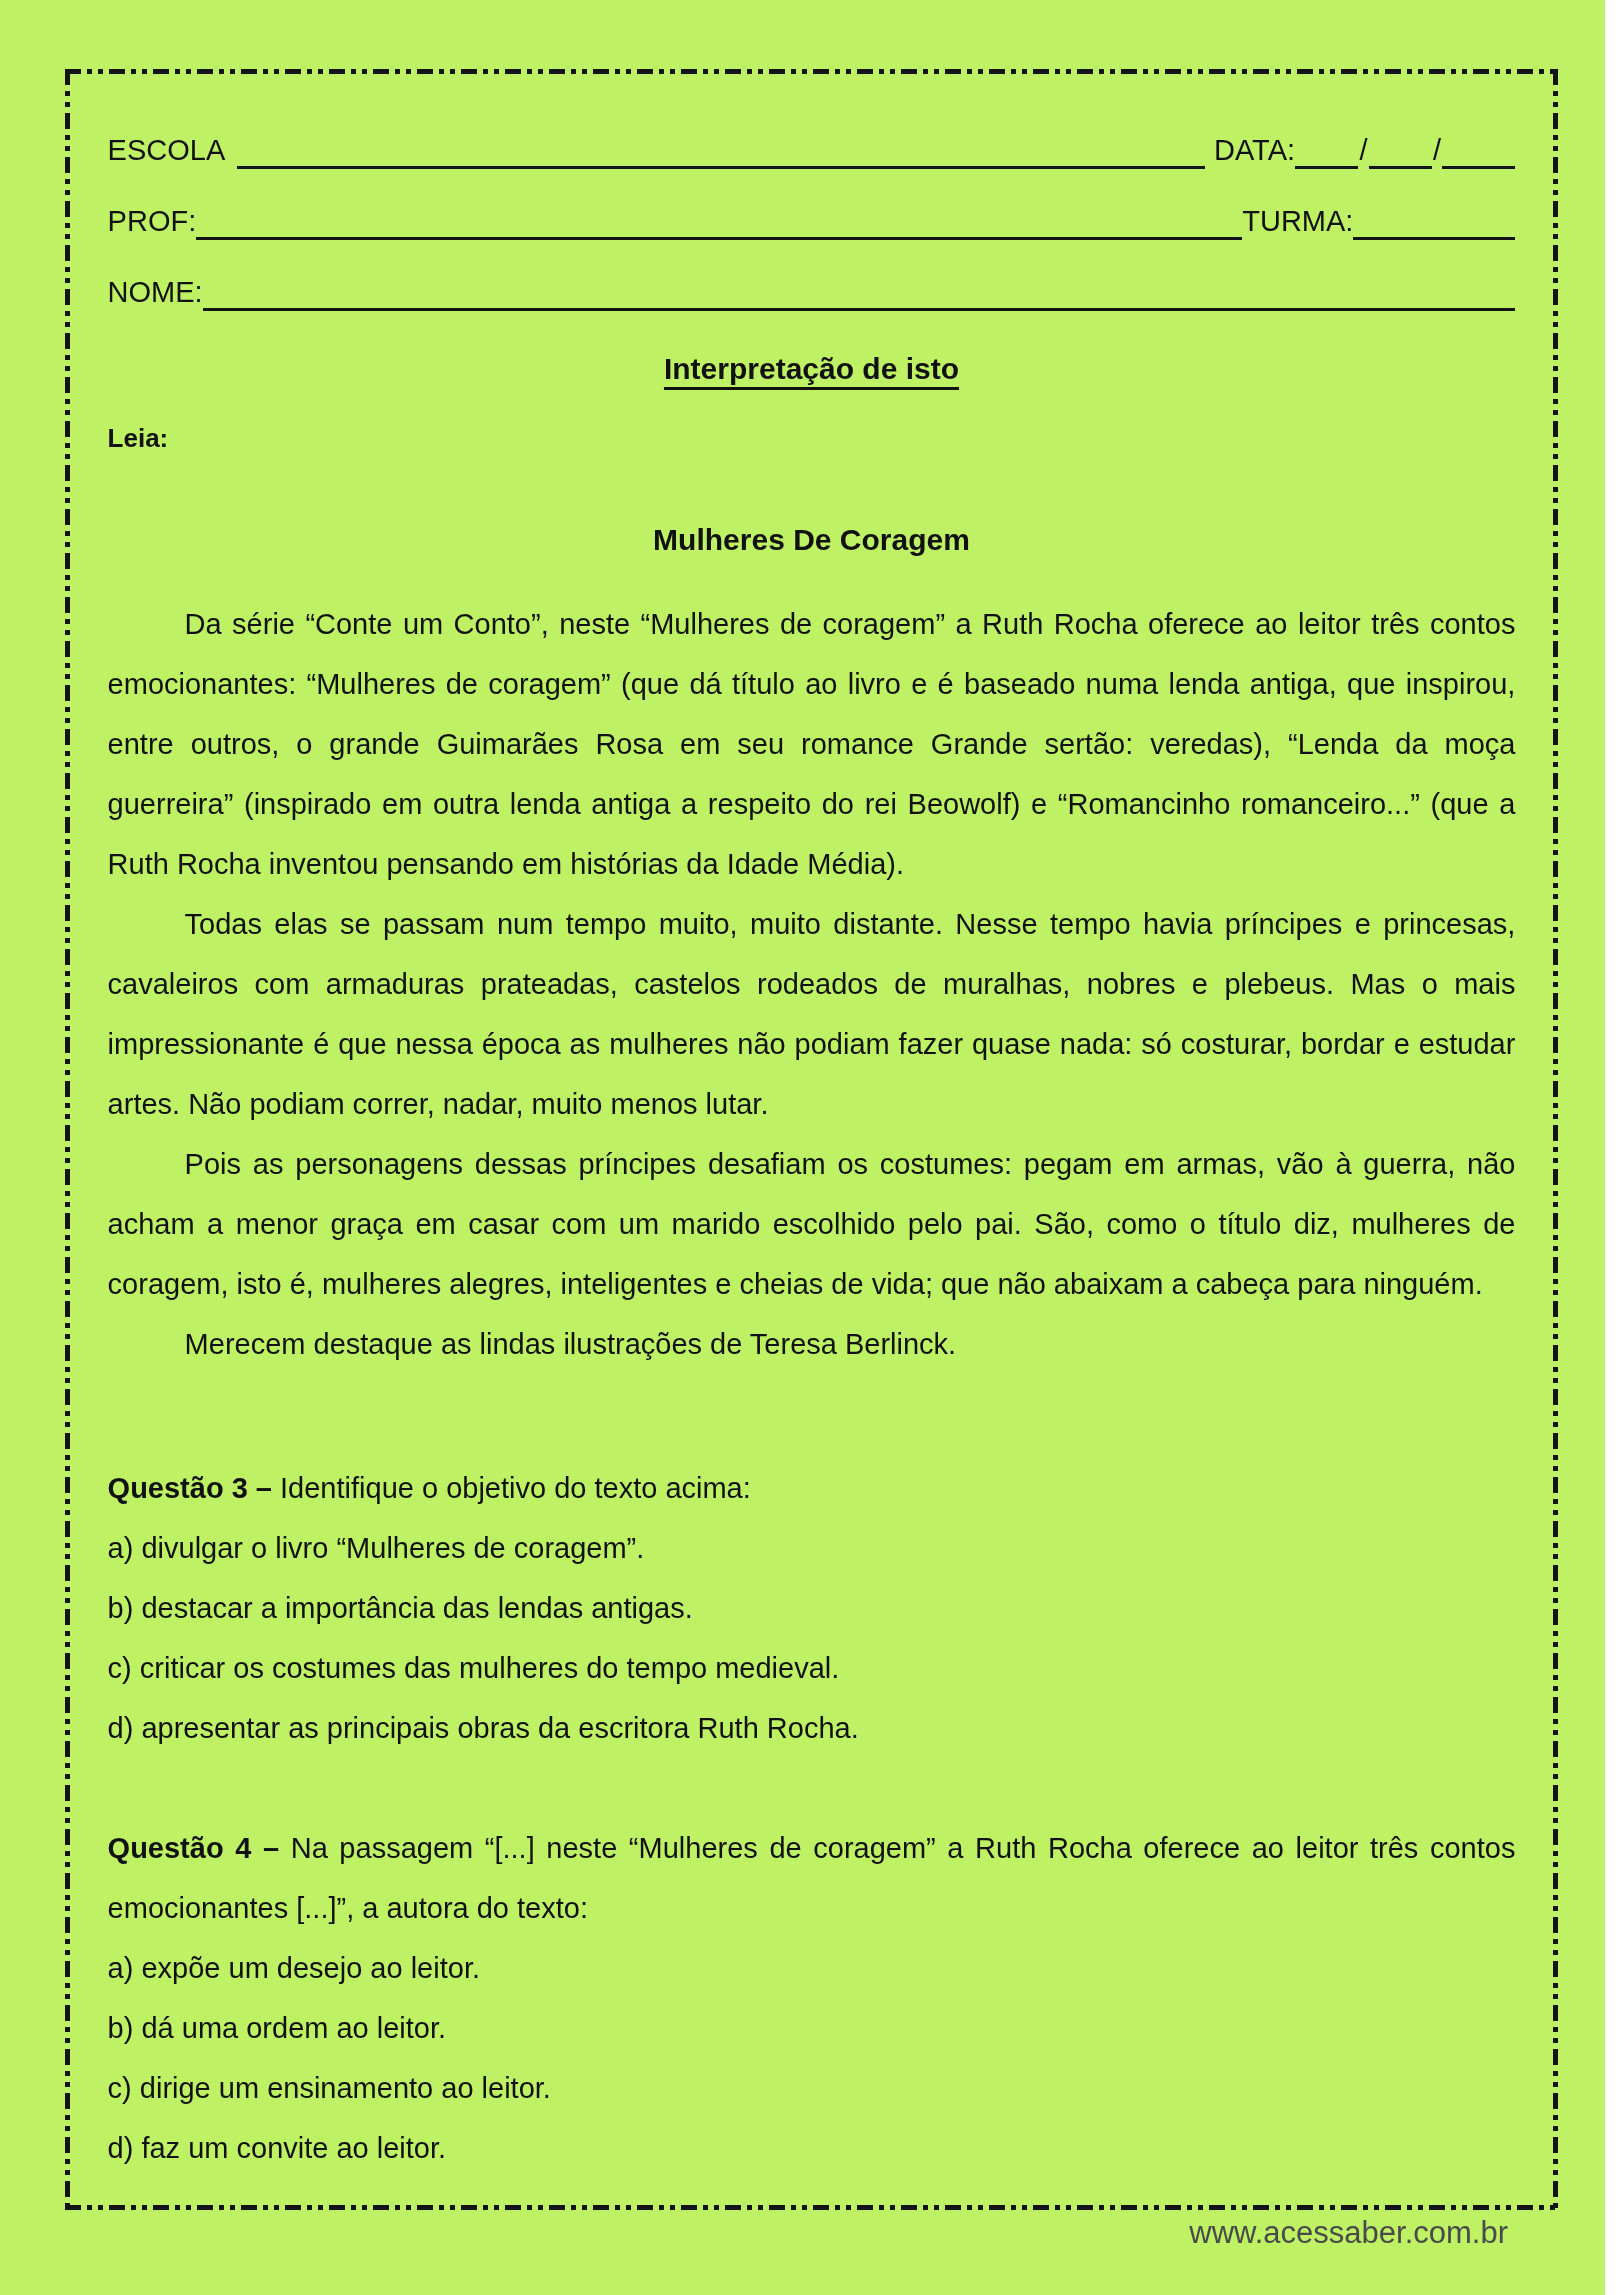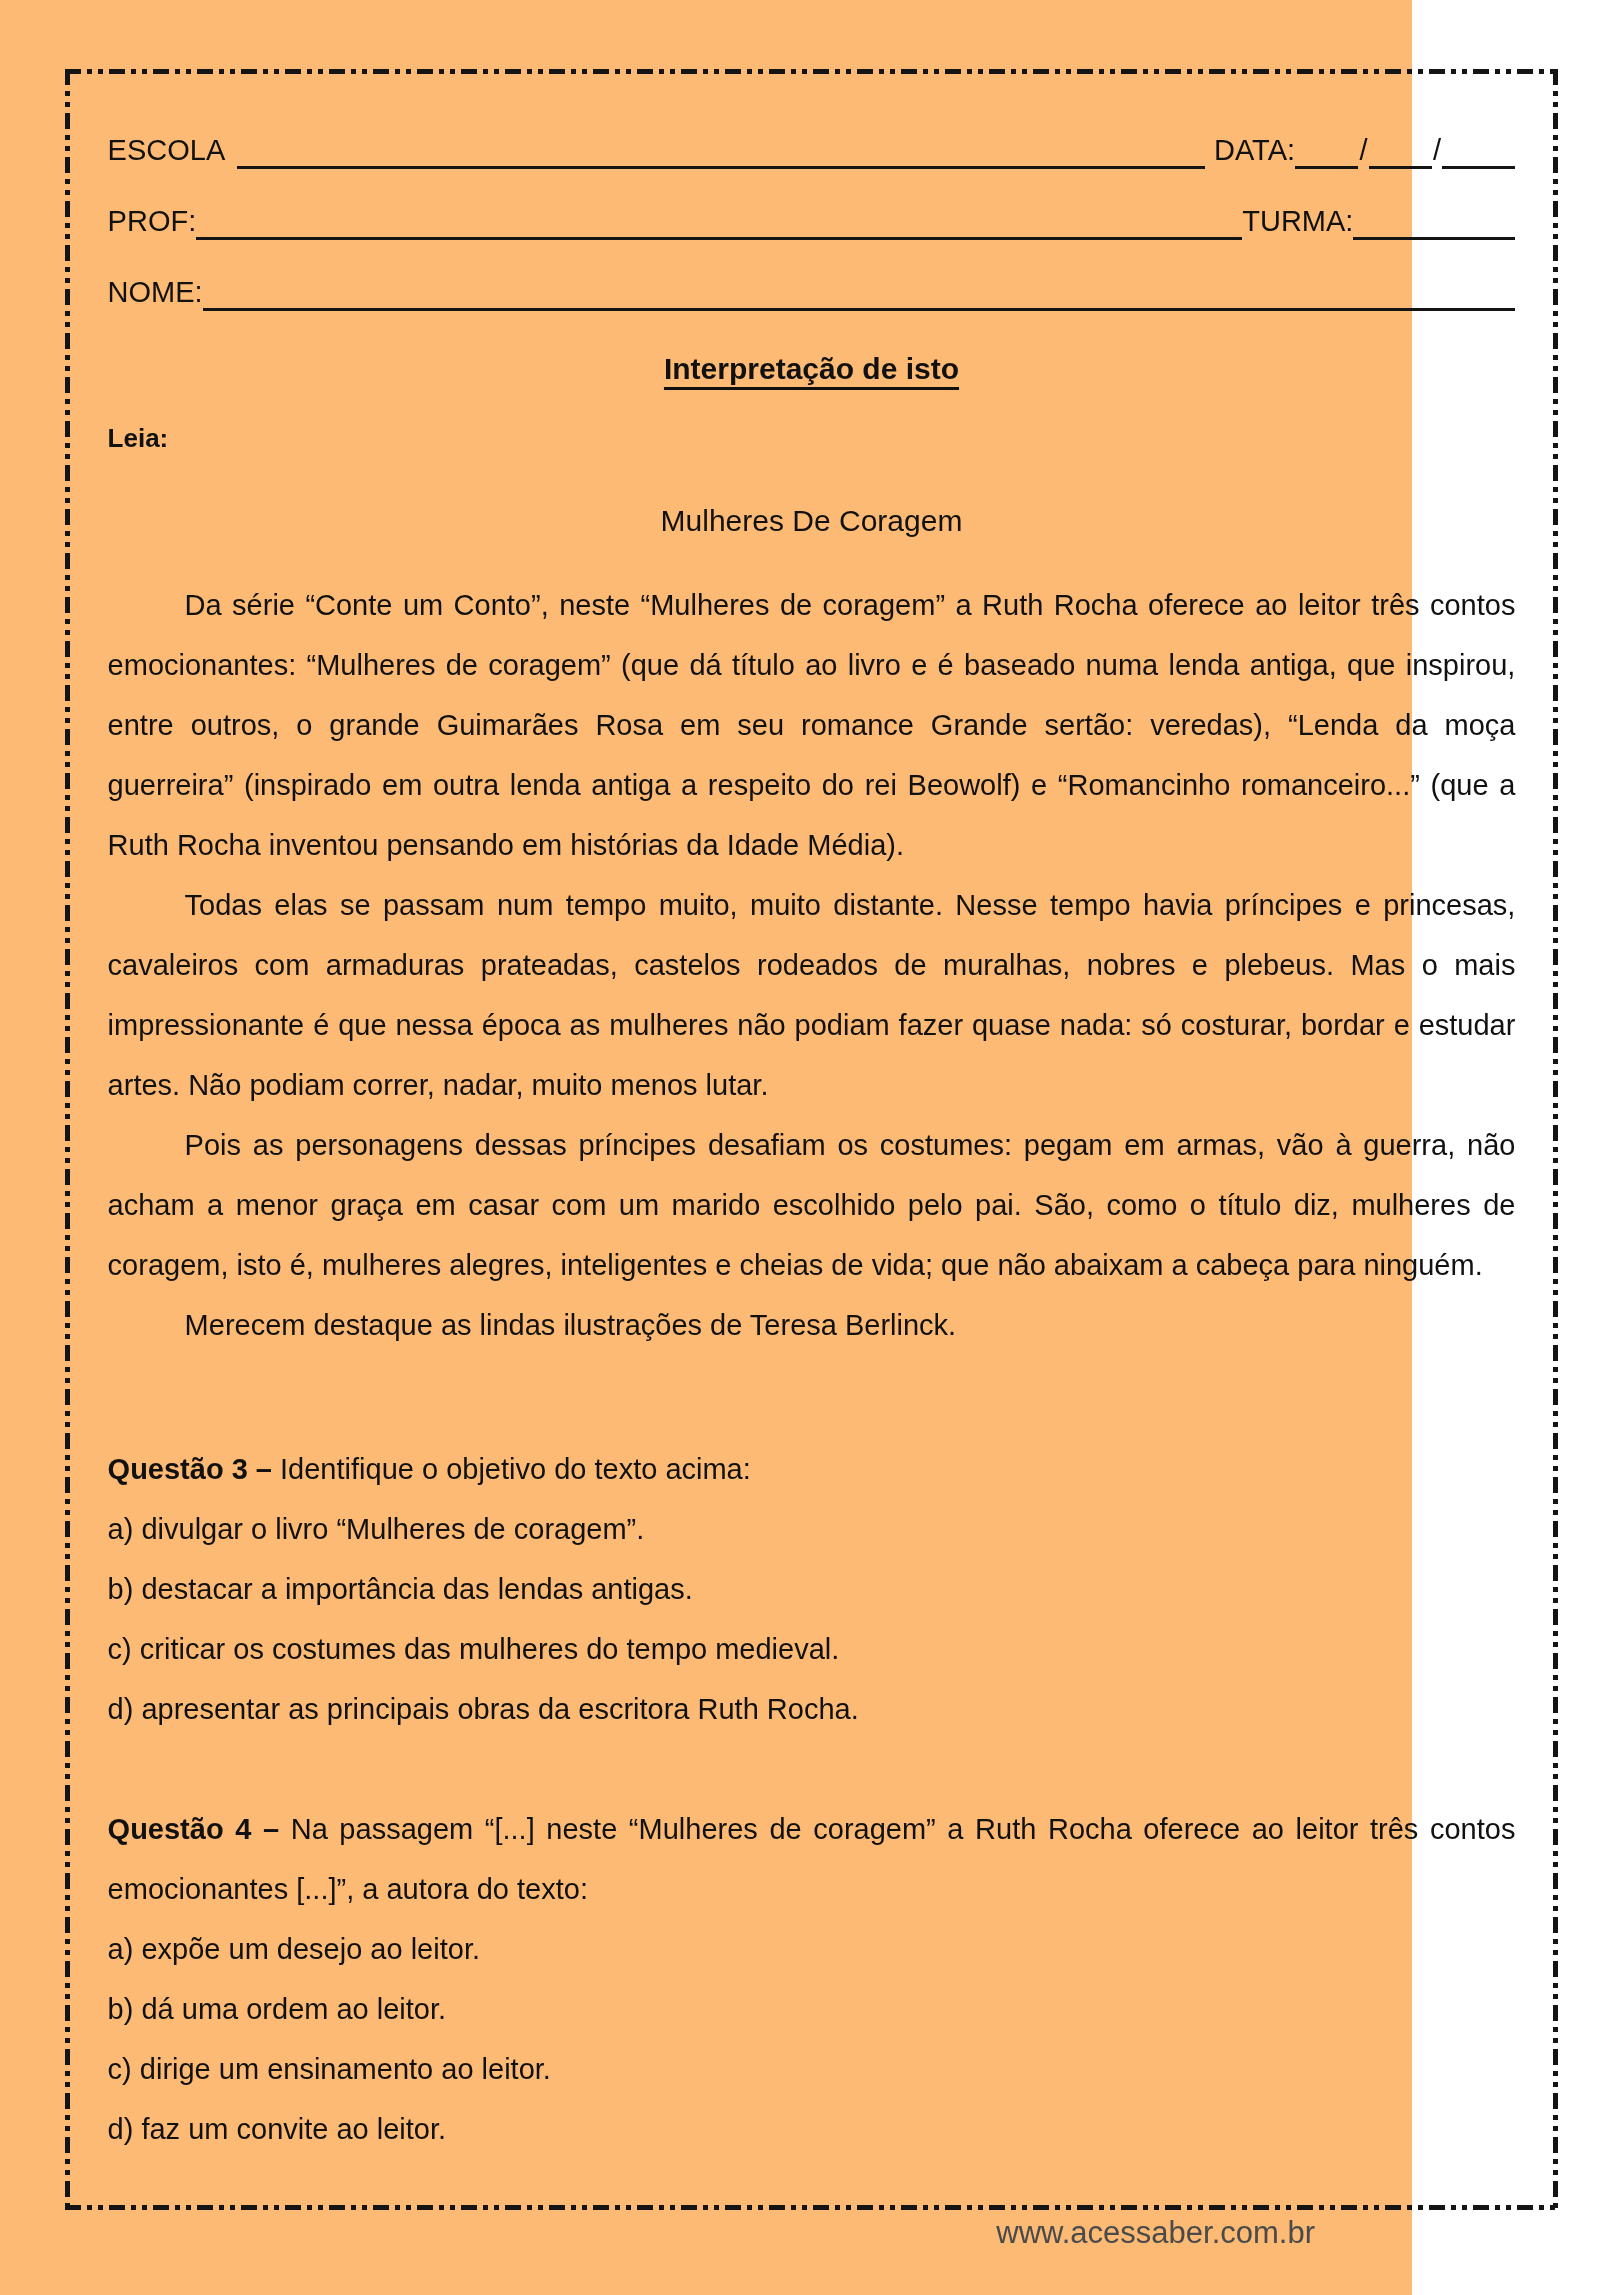--- a/index.html
+++ b/index.html
@@ -3,21 +3,21 @@
 <meta charset="utf-8">
 <style>
   * { margin: 0; padding: 0; box-sizing: border-box; }
   html, body {
     width: 1623px; height: 2295px;
     background: #ffffff;
     font-family: "Liberation Sans", "DejaVu Sans", sans-serif;
     color: #111111;
     overflow: hidden;
   }
-  .page { position: relative; width: 1412px; height: 2295px; background: #fdba74; }
+  .page { position: relative; width: 1605px; height: 2295px; background: #bef264; }
 
   
   .frame {
     position: absolute; left: 65px; top: 69px;
     width: 1493px; height: 2141px;
   }
   .edge { position: absolute; background: transparent; }
   .edge.h {
     left: 0; right: 0; height: 4.6px;
     background: repeating-linear-gradient(90deg,
@@ -57,21 +57,21 @@
   .doc-title {
     margin-top: 38px; text-align: center; font-weight: bold; font-size: 30px;
     line-height: 39px;
   }
   .doc-title span {
     text-decoration: underline;
     text-decoration-thickness: 3.3px;
     text-underline-offset: 7.9px;
   }
   .read-label { margin-top: 31px; font-weight: bold; font-size: 26px; line-height: 39px; }
-  .text-title { margin-top: 43px; text-align: center; font-weight: normal; font-size: 30px; line-height: 39px; }
+  .text-title { margin-top: 62px; text-align: center; font-weight: bold; font-size: 30px; line-height: 39px; }
 
   
   .passage { margin-top: 35px; }
   .para {
     text-align: justify;
     text-indent: 77px;
     font-size: 29px;
     line-height: 60px;
   }
   .source {

